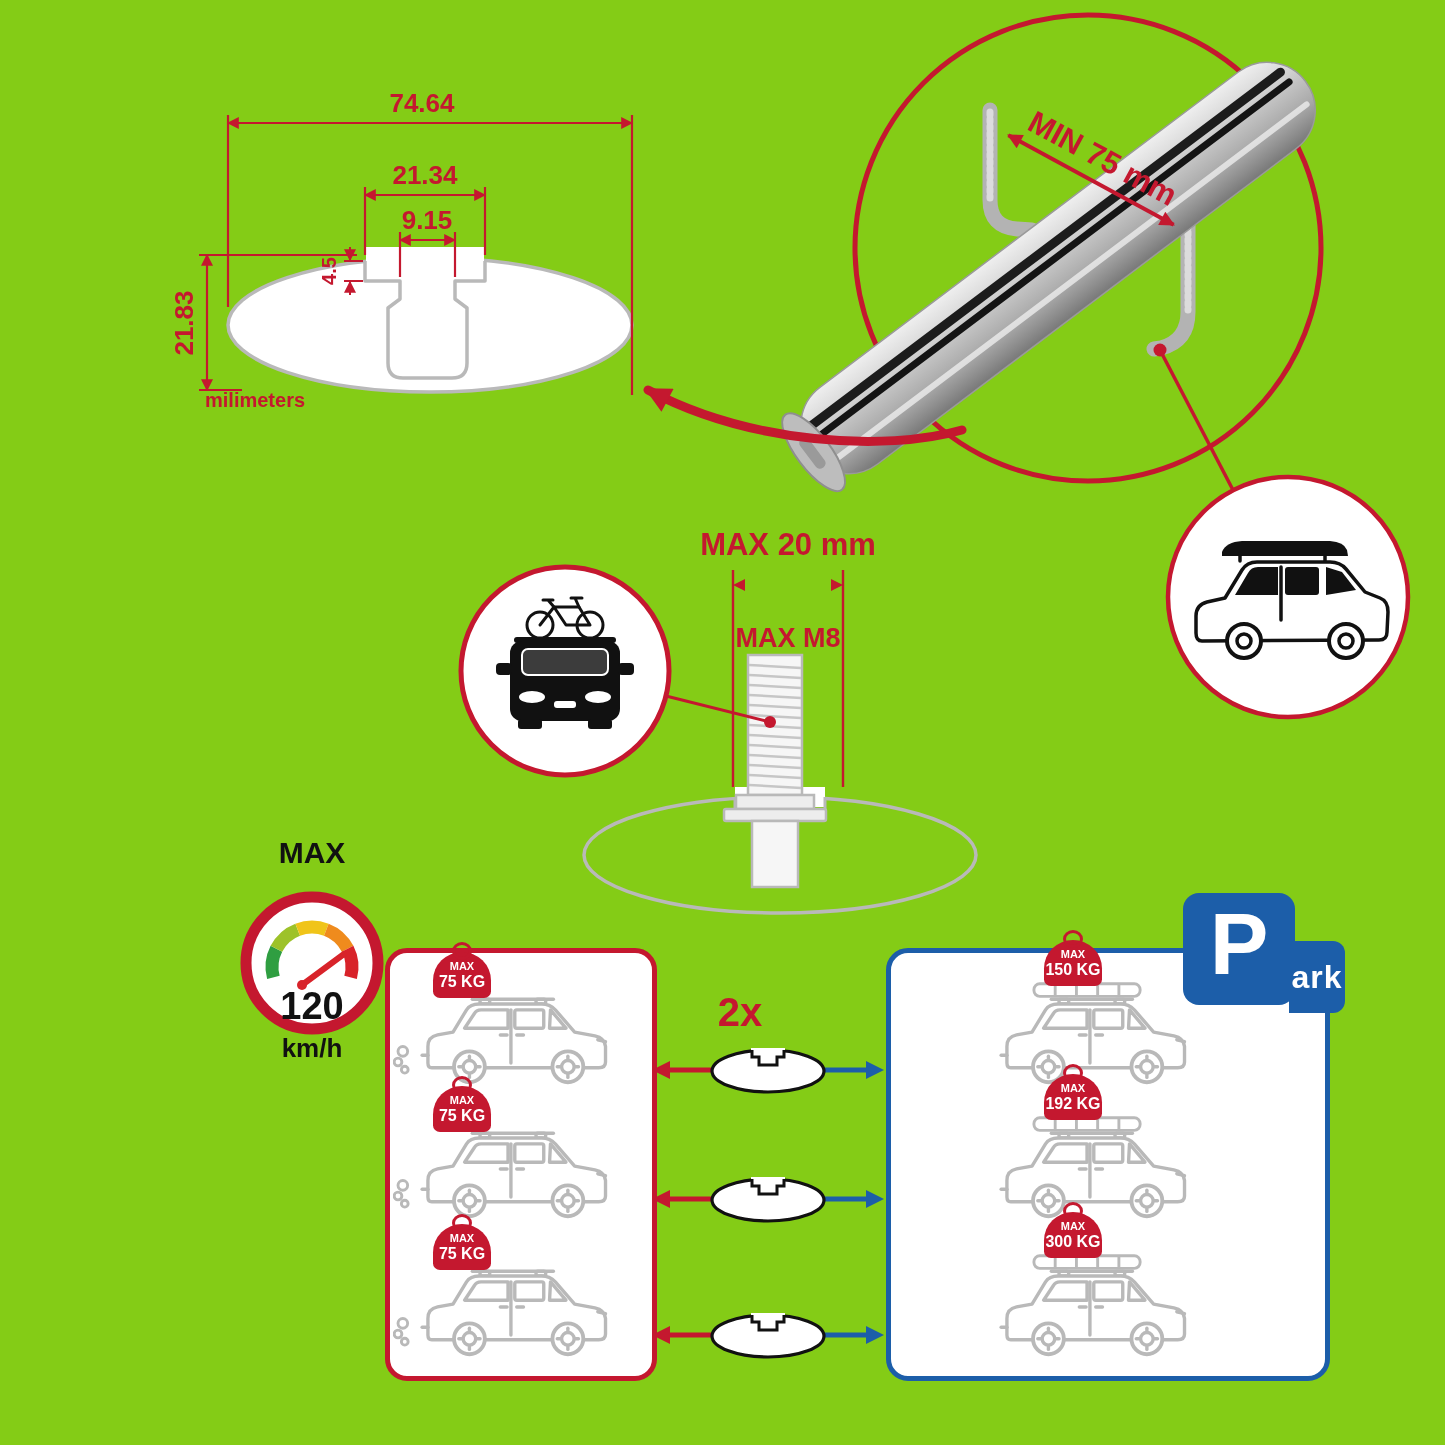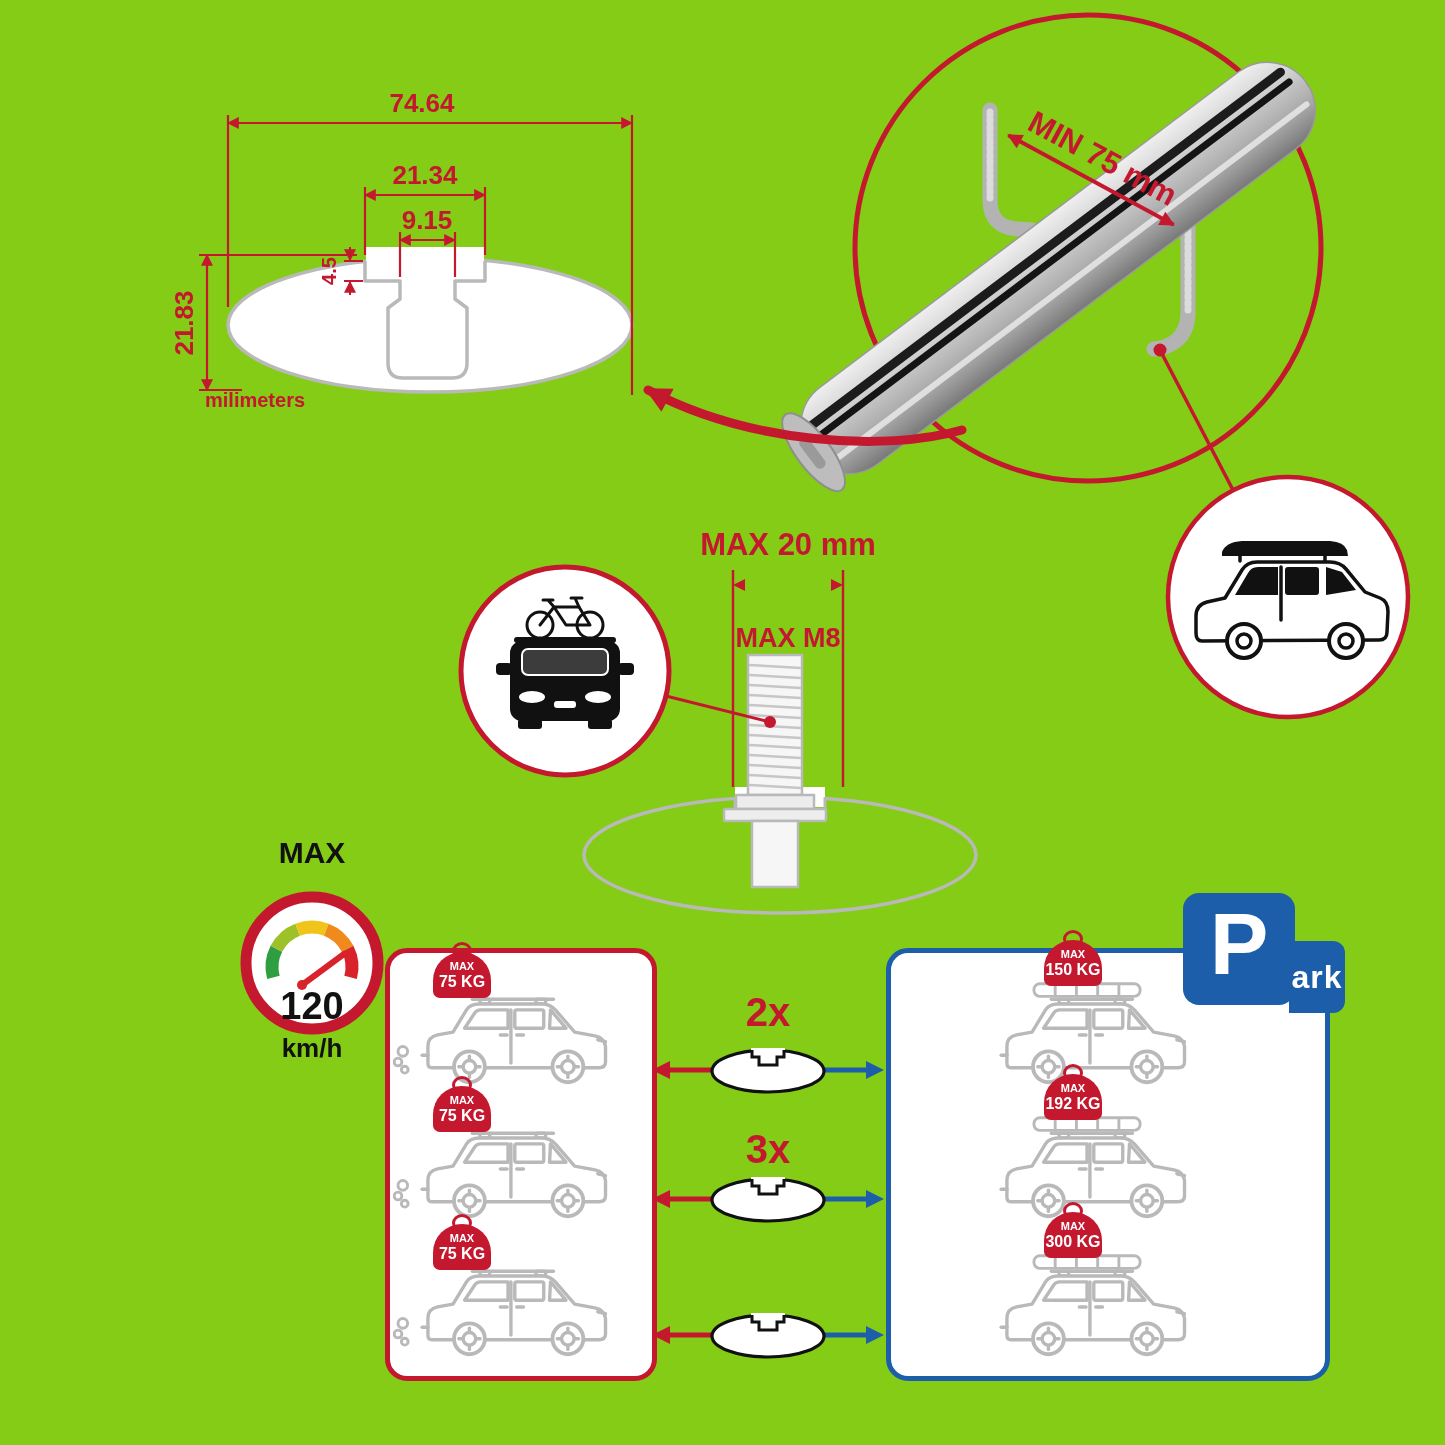--- a/index.html
+++ b/index.html
@@ -323,22 +323,21 @@
       <use href="#basket" x="16"></use>
       <use href="#suv" x="16"></use>
     </svg>
     <div class="cone" style="left:72px;top:-38px">
       <div class="hook"></div>
       <div class="cone-l1">MAX</div>
       <div class="cone-l2">300 KG</div>
     </div>
   </div>
 
-  <div class="mult-label" style="left:648px;top:992px">2x</div>
-  <div class="mult-label" style="left:648px;top:1129px">3x</div>
+  <div class="mult-label" style="left:620px;top:992px">2x</div>
 
   <svg class="abs" style="left:648px;top:1040px" width="240" height="56" viewBox="0 0 240 56">
     <line x1="22" y1="30" x2="66" y2="30" stroke="#c4182f" stroke-width="5"></line>
     <polygon points="4,30 22,21 22,39" fill="#c4182f"></polygon>
     <line x1="174" y1="30" x2="218" y2="30" stroke="#1c5ea9" stroke-width="5"></line>
     <polygon points="236,30 218,21 218,39" fill="#1c5ea9"></polygon>
     <ellipse cx="120" cy="31" rx="56" ry="21" fill="#fff" stroke="#111" stroke-width="3.2"></ellipse>
     <rect x="103" y="8" width="34" height="10" fill="#fff"></rect>
     <path d="M104 10 L104 17 L111 17 L111 25 L129 25 L129 17 L136 17 L136 10" fill="#fff" stroke="#111" stroke-width="3"></path>
   </svg>

